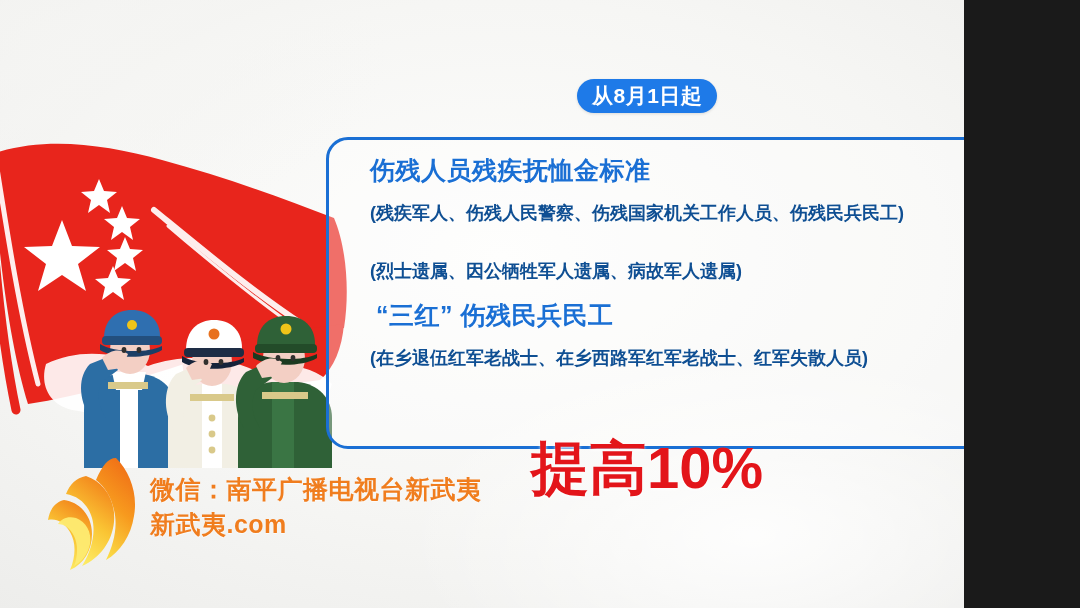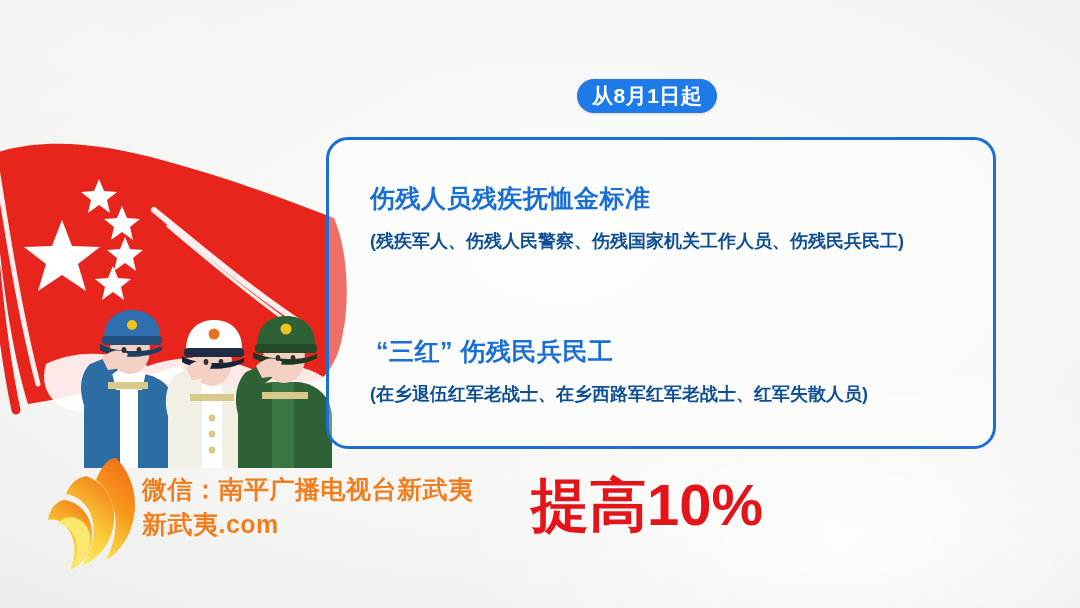--- a/index.html
+++ b/index.html
@@ -2,21 +2,21 @@
 <html><head>
 <meta charset="utf-8">
 <style>
   html, body {
     margin: 0;
     padding: 0;
     background: #1a1a1a;
   }
   #stage {
     position: relative;
-    width: 1080px;
+    width: 964px;
     height: 608px;
     overflow: hidden;
     font-family: "Liberation Sans", "DejaVu Sans", sans-serif;
     background:
       radial-gradient(ellipse 120% 110% at 52% 42%, #fdfdfc 0%, #f6f6f4 38%, #ececea 72%, #e2e2df 100%);
     text-decoration: underline;
   }
   
   #stage .bg-sheen {
     position: absolute;
@@ -82,61 +82,60 @@
     justify-content: flex-start;
   }
   .sec-title {
     color: #1a6fd4;
     font-size: 25px;
     font-weight: bold;
     letter-spacing: 0.5px;
     line-height: 1.1;
     white-space: nowrap;
     text-shadow: 0 1px 0 rgba(255,255,255,0.6);
-    margin-top: 28px;
   }
   .sec-title.quoted { padding-left: 6px; }
   .sec-sub {
     color: #0f4f93;
     font-size: 18px;
     font-weight: bold;
     letter-spacing: 0px;
     line-height: 1.1;
     white-space: nowrap;
     text-shadow: 0 1px 0 rgba(255,255,255,0.55);
   }
   .gap-a { height: 19px; }
   .gap-b { height: 20px; }
 
   
   .raise-text {
     position: absolute;
     left: 531px;
-    top: 476px;
+    top: 439px;
     color: #e3151a;
     font-size: 58px;
     font-weight: bold;
     letter-spacing: 0px;
     line-height: 1;
     white-space: nowrap;
     text-shadow: 0 2px 3px rgba(255,255,255,0.8);
   }
 
   
   .watermark-logo {
     position: absolute;
     left: 42px;
     top: 452px;
     width: 112px;
     height: 128px;
   }
   .watermark-logo svg { display: block; width: 100%; height: 100%; }
   .wm-lines {
     position: absolute;
-    left: 142px;
+    left: 150px;
     top: 477px;
     display: flex;
     flex-direction: column;
     gap: 10px;
   }
   .wm-line {
     color: #f07d1e;
     font-size: 25px;
     font-weight: bold;
     letter-spacing: 0.5px;
@@ -257,20 +256,21 @@
 
   <div class="panel"></div>
 
   <div class="panel-inner">
     <div class="sec-title">伤残人员残疾抚恤金标准</div>
     <div class="gap-a"></div>
     <div class="sec-sub">(残疾军人、伤残人民警察、伤残国家机关工作人员、伤残民兵民工)</div>
     <div class="gap-b"></div>
 
     <div class="gap-a"></div>
+    <div class="sec-sub">(烈士遗属、因公牺牲军人遗属、病故军人遗属)</div>
     <div class="gap-b"></div>
 
     <div class="sec-title quoted">“三红” 伤残民兵民工</div>
     <div class="gap-a"></div>
     <div class="sec-sub">(在乡退伍红军老战士、在乡西路军红军老战士、红军失散人员)</div>
   </div>
 
   <div class="raise-text">提高10%</div>
 
   <div class="watermark-logo">

